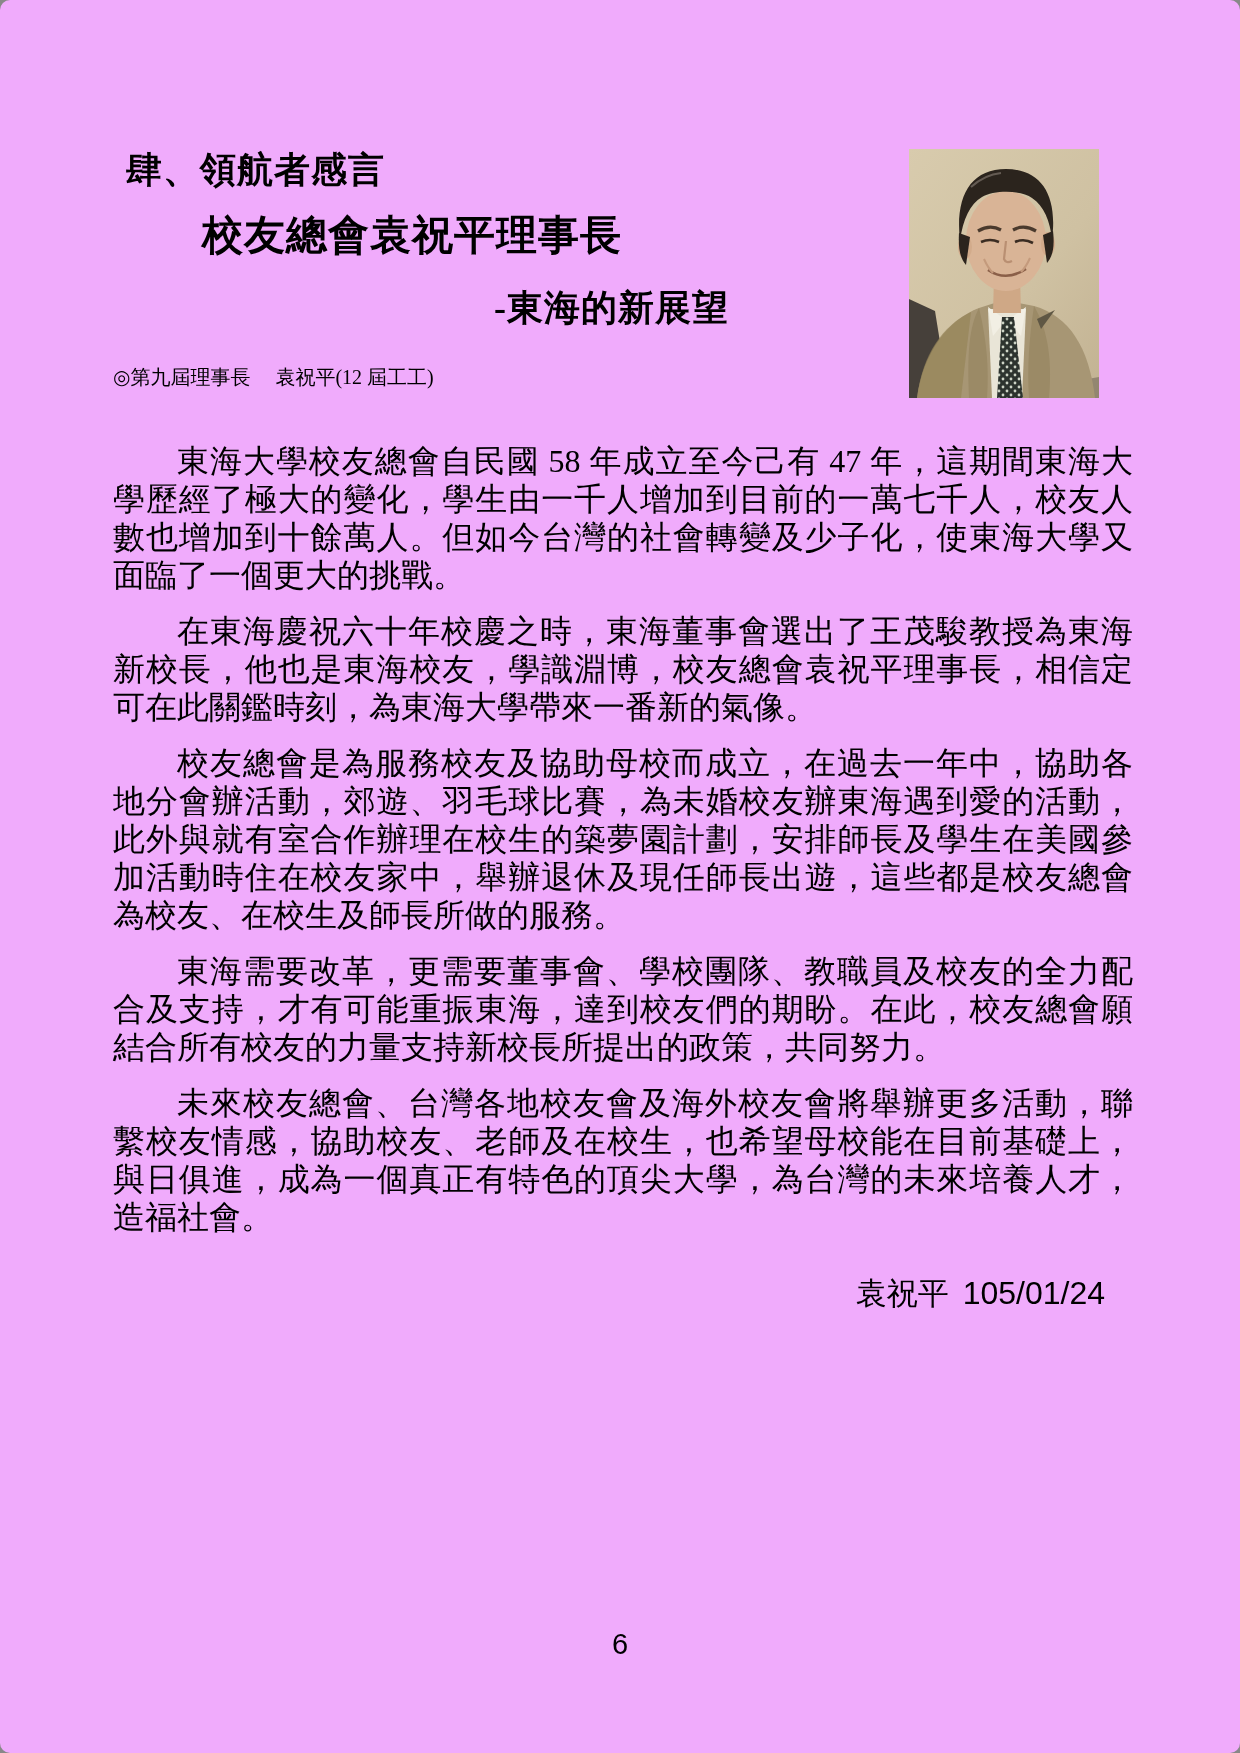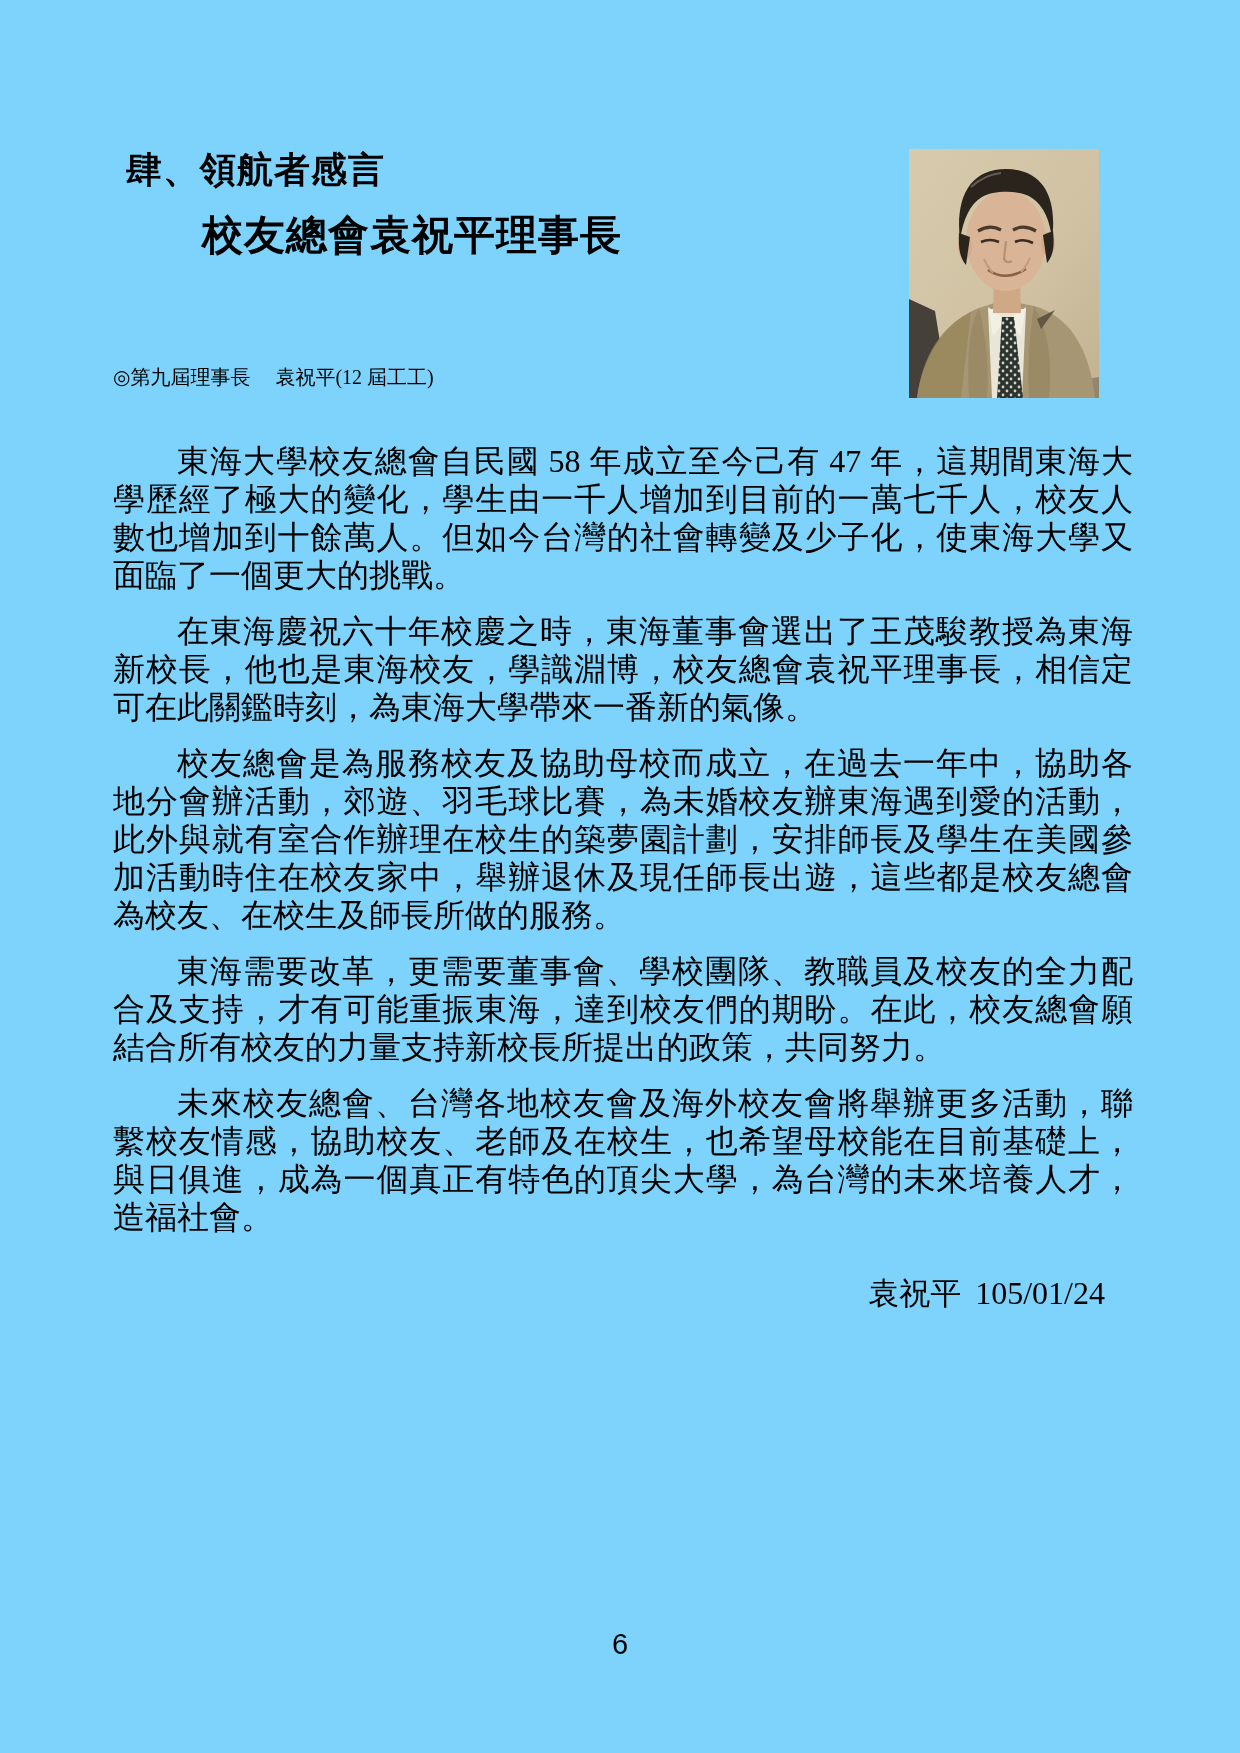--- a/index.html
+++ b/index.html
@@ -1,24 +1,25 @@
 <!DOCTYPE html>
 <html><head>
 <meta charset="utf-8">
 <style>
   html, body { margin: 0; padding: 0; background: #888; }
   .page {
     position: relative;
     width: 1240px;
     height: 1753px;
     margin: 0 auto;
-    background: #7dd3fc;
+    background: #f0abfc;
     color: #000000;
     font-family: "Liberation Serif", "DejaVu Serif", serif;
     overflow: hidden;
+    border-radius: 10px;
   }
   .h1 {
     position: absolute;
     left: 126px; top: 146px;
     font-size: 36px;
     font-weight: bold;
     letter-spacing: 1px;
     white-space: nowrap;
   }
   .h2 {
@@ -56,21 +57,21 @@
     margin: 0 0 18px 0;
     text-indent: 2em;
   }
   .signature {
     margin-top: 38px;
     text-align: right;
     padding-right: 28px;
     font-size: 31px;
   }
   .signature .sig-date {
-    font-family: Liberation Serif, serif;
+    font-family: Liberation Sans, sans-serif;
     font-size: 32px;
     margin-left: 14px;
   }
   .page-number {
     position: absolute;
     left: 0; top: 1628px;
     width: 100%;
     text-align: center;
     font-family: "Liberation Sans", "DejaVu Sans", sans-serif;
     font-size: 29px;
@@ -137,20 +138,21 @@
       <path d="M106,93 Q115,89 124,94" stroke="#3a2c22" stroke-width="2.6" fill="none"></path>
       <path d="M97,92 L95,110 Q97,115 103,112" stroke="#b98f72" stroke-width="2.2" fill="none"></path>
       <path d="M79,121 Q97,133 117,120" stroke="#8a5f48" stroke-width="2.6" fill="none"></path>
       <path d="M75,110 Q79,119 84,124" stroke="#c49a7c" stroke-width="2" fill="none"></path>
       <path d="M121,109 Q117,118 112,123" stroke="#c49a7c" stroke-width="2" fill="none"></path>
     </svg>
   </div>
 
   <div class="h1">肆、領航者感言</div>
   <div class="h2">校友總會袁祝平理事長</div>
+  <div class="h3">-東海的新展望</div>
 
   <div class="author-line">◎第九屆理事長　 袁祝平(12 屆工工)</div>
 
   <div class="bodytext">
     <p>東海大學校友總會自民國 58 年成立至今己有 47 年，這期間東海大學歷經了極大的變化，學生由一千人增加到目前的一萬七千人，校友人數也增加到十餘萬人。但如今台灣的社會轉變及少子化，使東海大學又面臨了一個更大的挑戰。</p>
     <p>在東海慶祝六十年校慶之時，東海董事會選出了王茂駿教授為東海新校長，他也是東海校友，學識淵博，校友總會袁祝平理事長，相信定可在此關鑑時刻，為東海大學帶來一番新的氣像。</p>
     <p>校友總會是為服務校友及協助母校而成立，在過去一年中，協助各地分會辦活動，郊遊、羽毛球比賽，為未婚校友辦東海遇到愛的活動，此外與就有室合作辦理在校生的築夢園計劃，安排師長及學生在美國參加活動時住在校友家中，舉辦退休及現任師長出遊，這些都是校友總會為校友、在校生及師長所做的服務。</p>
     <p>東海需要改革，更需要董事會、學校團隊、教職員及校友的全力配合及支持，才有可能重振東海，達到校友們的期盼。在此，校友總會願結合所有校友的力量支持新校長所提出的政策，共同努力。</p>
     <p>未來校友總會、台灣各地校友會及海外校友會將舉辦更多活動，聯繫校友情感，協助校友、老師及在校生，也希望母校能在目前基礎上，與日俱進，成為一個真正有特色的頂尖大學，為台灣的未來培養人才，造福社會。</p>
     <div class="signature">

